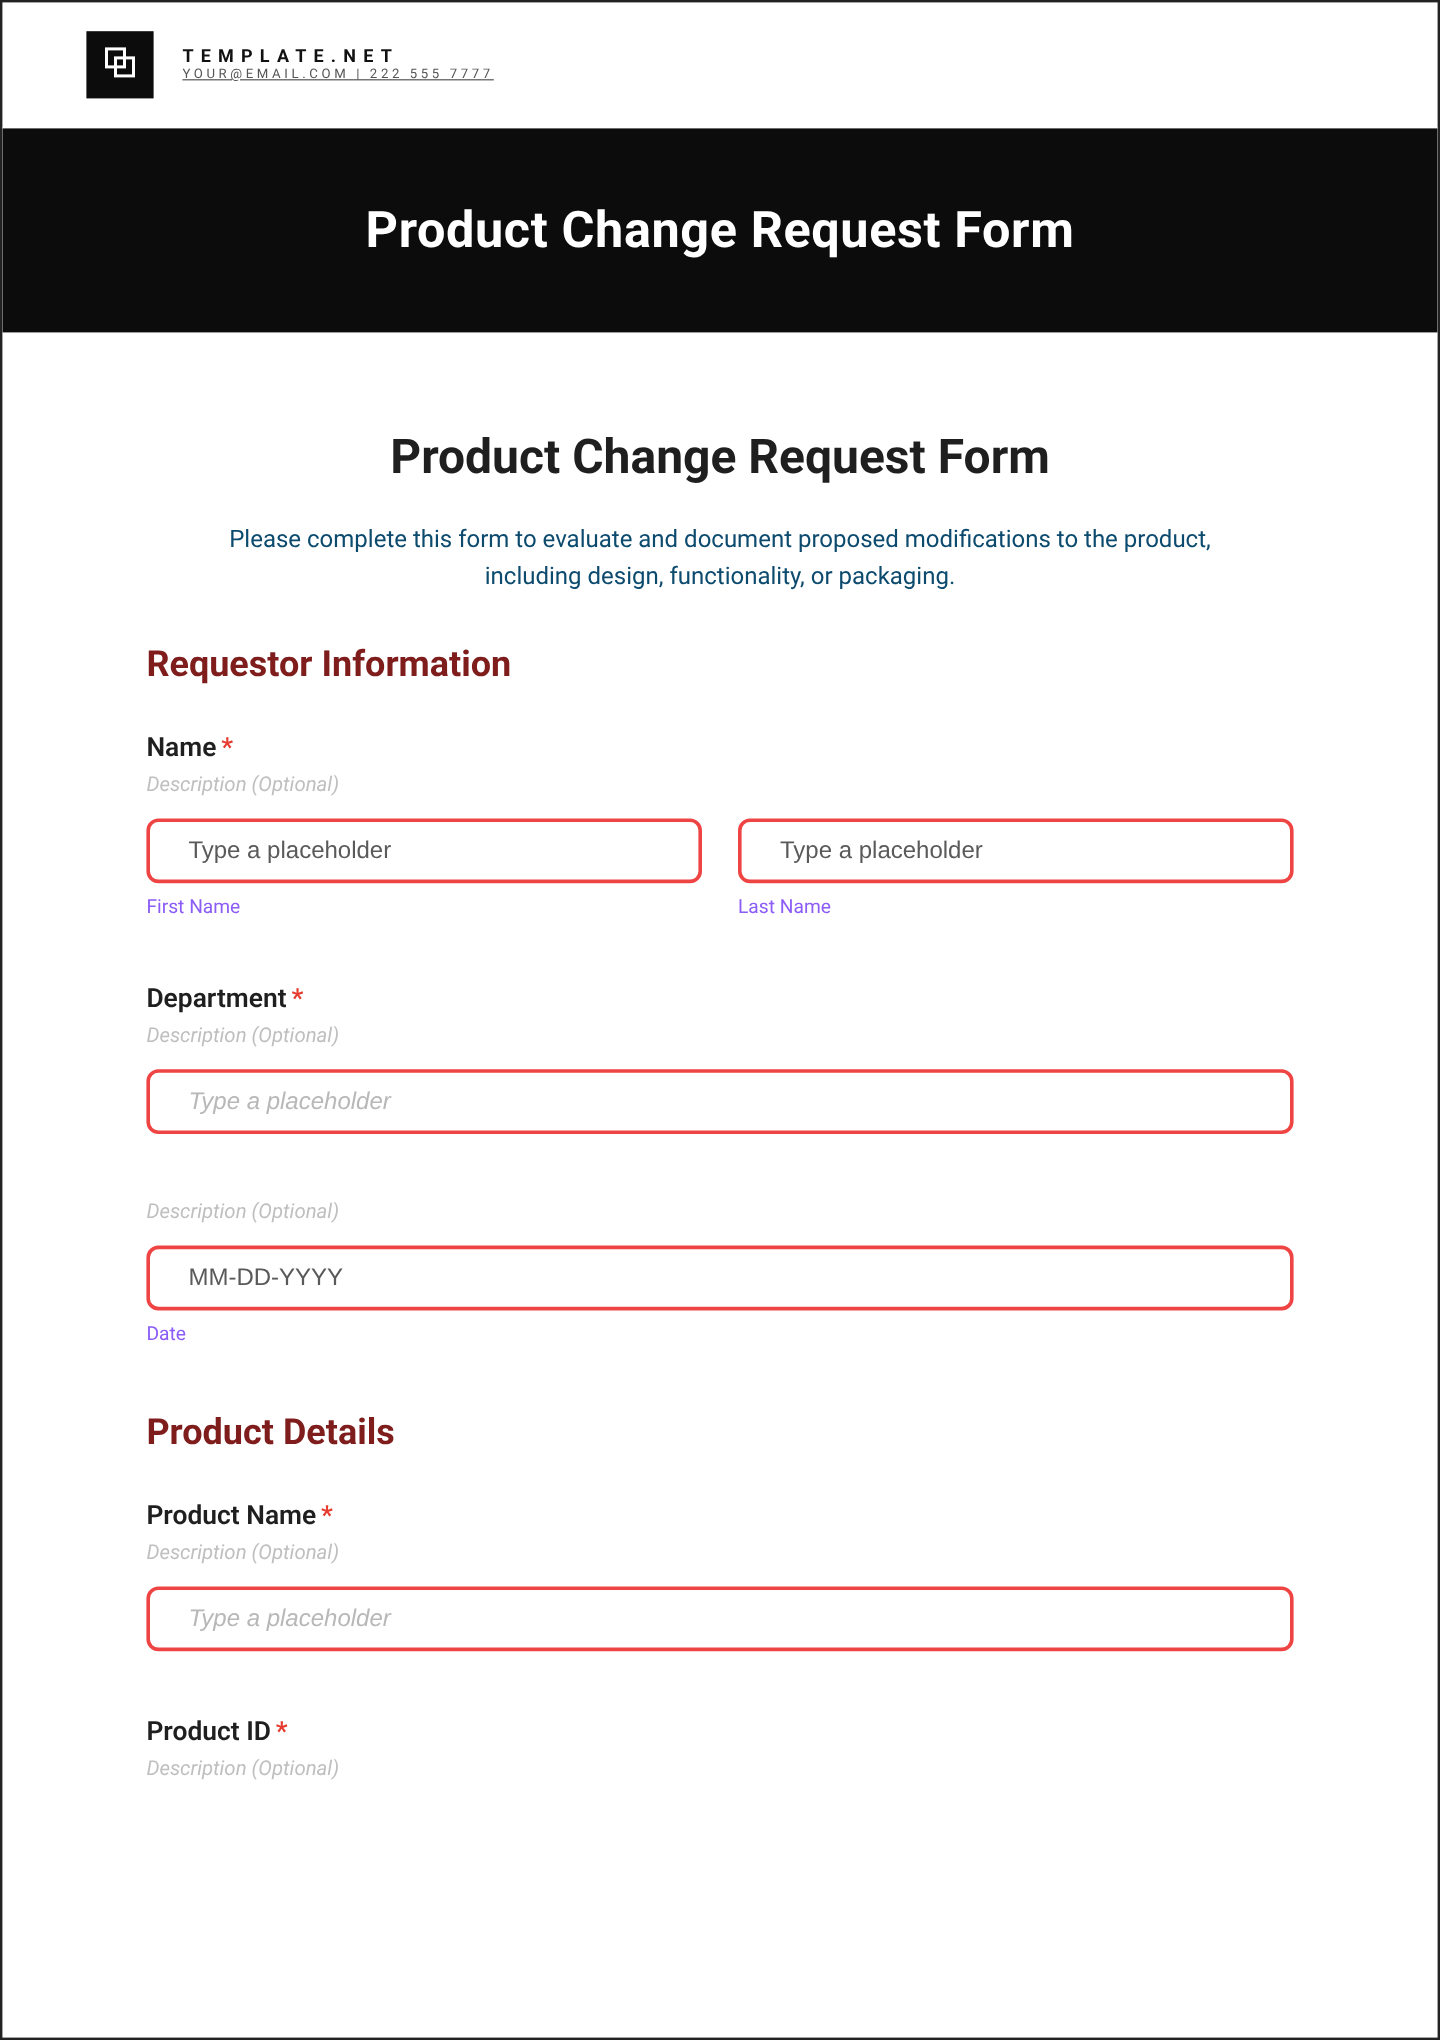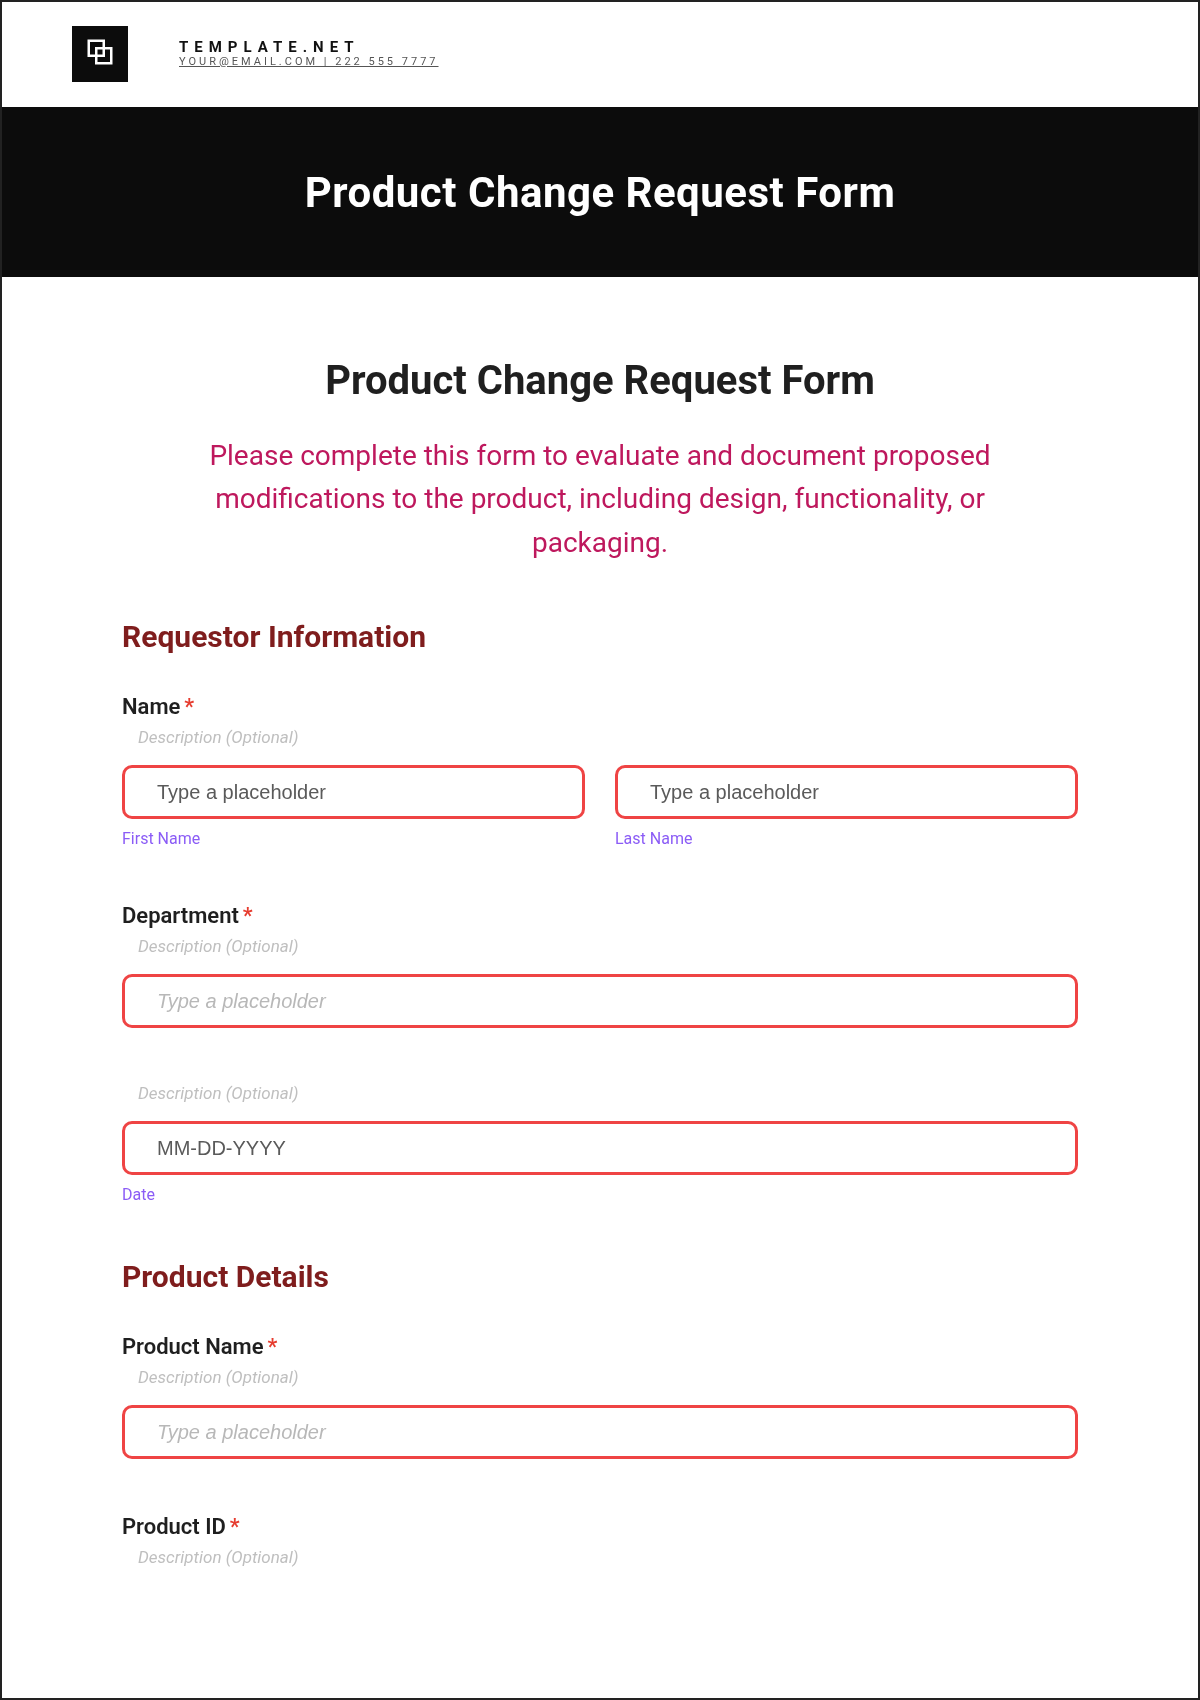--- a/index.html
+++ b/index.html
@@ -2,35 +2,35 @@
 <html><head>
 <meta charset="utf-8">
 <style>
   * { box-sizing: border-box; margin: 0; padding: 0; }
   html, body { width: 1200px; height: 1700px; font-family: -apple-system, BlinkMacSystemFont, "Segoe UI", Roboto, Helvetica, Arial, sans-serif; background: #fff; color: #111; }
   .page { width: 1200px; height: 1700px; border: 2px solid #222; position: relative; overflow: hidden; }
   
   .letterhead { display: flex; align-items: center; gap: 24px; padding: 24px 40px 24px 70px; border-bottom: 1px solid #fff; }
   .logo-box { width: 56px; height: 56px; background: #0c0c0c; display: flex; align-items: center; justify-content: center; }
   .logo-box svg { width: 30px; height: 30px; stroke: #fff; fill: none; stroke-width: 2; }
-  .brand-text { display: flex; flex-direction: column; line-height: 1.15; margin-left: 27px; }
+  .brand-text { display: flex; flex-direction: column; line-height: 1.15; }
   .brand-name { font-size: 15px; font-weight: 700; letter-spacing: 6px; color: #111; }
   .brand-sub  { font-size: 11px; letter-spacing: 3px; color: #555; text-decoration: underline; }
   
   .banner { background: #0c0c0c; color: #fff; height: 170px; display: flex; align-items: center; justify-content: center; }
   .banner h1 { font-size: 42px; font-weight: 700; letter-spacing: .5px; }
   
   .body { padding: 80px 120px 0 120px; }
   .form-title { text-align: center; font-size: 40px; font-weight: 700; color: #1f1f1f; margin-bottom: 30px; }
-  .form-intro { text-align: center; font-size: 28px; color: #be185d; line-height: 1.55; max-width: 880px; margin: 0 auto 55px auto; }
+  .form-intro { text-align: center; font-size: 20px; color: #0c4a6e; line-height: 1.55; max-width: 880px; margin: 0 auto 40px auto; }
   .section-heading { font-size: 30px; font-weight: 700; color: #7f1d1d; margin: 30px 0 40px 0; }
   .field { margin-bottom: 55px; }
   .field-label { font-size: 22px; font-weight: 600; color: #1f1f1f; margin-top: 20px; }
   .req { color: #e63c2f; margin-left: 4px; }
-  .field-desc { font-size: 17px; font-style: italic; color: #bfbfbf; margin-top: 8px; margin-bottom: 18px; margin-left: 16px; }
+  .field-desc { font-size: 17px; font-style: italic; color: #bfbfbf; margin-top: 8px; margin-bottom: 18px; }
   .input { width: 100%; height: 54px; border: 3px solid #ef4444; border-radius: 10px; padding: 0 32px; font-size: 20px; color: #444; background: #fff; }
   .input::placeholder { color: #b8b8b8; font-style: italic; }
   .input.plain::placeholder { font-style: normal; color: #5a5a5a; }
   .two-col { display: flex; gap: 30px; }
   .two-col .col { flex: 1; }
   .sublabel { font-size: 16px; color: #8b5cf6; margin-top: 10px; }
 </style>
 </head>
 <body>
 

